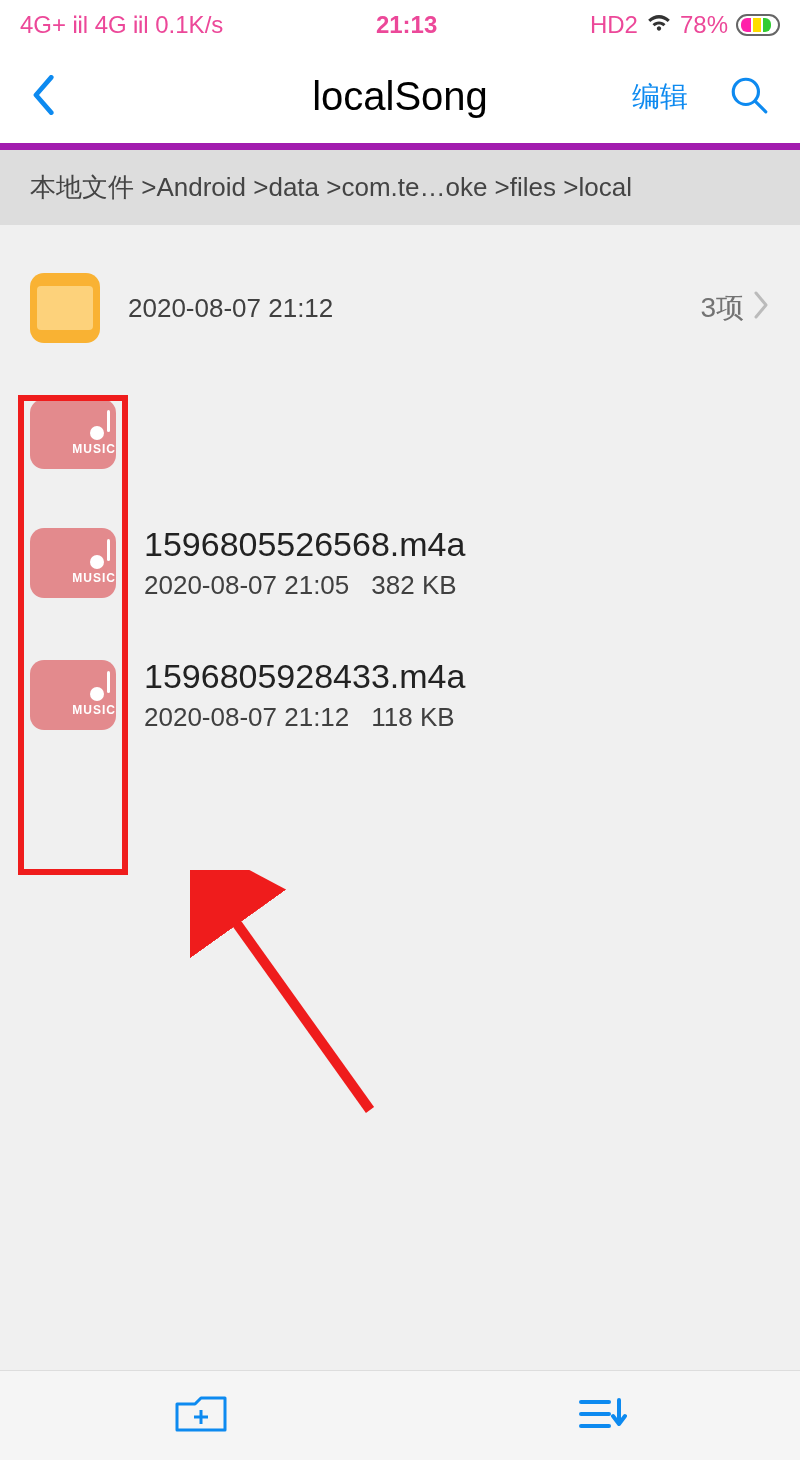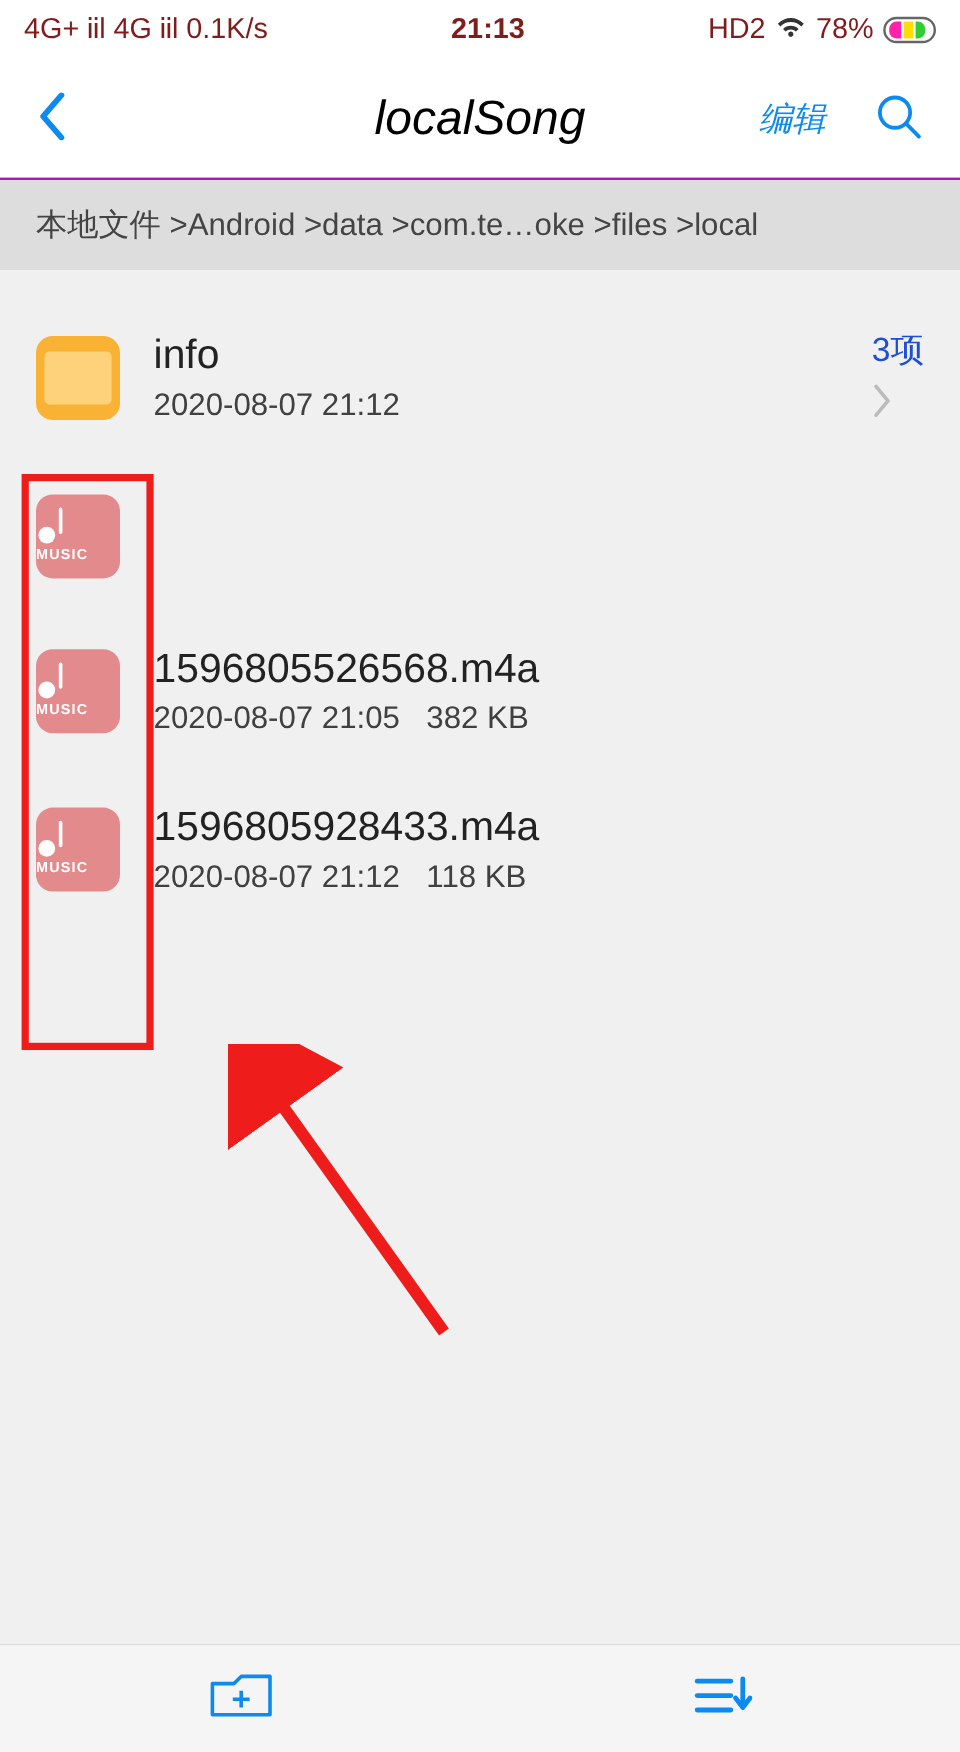--- a/index.html
+++ b/index.html
@@ -12,41 +12,40 @@
       position: relative;
     }
     .statusbar {
       height: 50px;
       background: #fff;
       display: flex;
       align-items: center;
       justify-content: space-between;
       padding: 0 20px;
       font-size: 24px;
-      color: #7f1d1d;
+      color: #ec4899;
     }
     .statusbar .left, .statusbar .right { display: flex; align-items: center; gap: 8px; }
     .sb-center { font-size: 24px; font-weight: 700; }
     .battery-pill {
       width: 44px; height: 22px; border: 2px solid #666; border-radius: 12px;
       display: flex; align-items: center; padding: 2px; gap: 2px;
     }
     .b1 { width: 10px; height: 14px; background: #f2a; border-radius: 6px 0 0 6px; margin-left: 1px; }
     .b2 { width: 8px; height: 14px; background: #fd0; }
     .b3 { width: 8px; height: 14px; background: #3c3; border-radius: 0 6px 6px 0; }
 
     .navbar {
       height: 100px;
       background: #fff;
       display: flex;
       align-items: center;
       padding: 0 30px;
       position: relative;
-      border-bottom: 2px solid #a21caf;
-      font-style: italic;
+      border-bottom: 7px solid #a21caf;
     }
     .back-btn { width: 40px; }
     .nav-title {
       position: absolute; left: 0; right: 0; text-align: center;
       font-size: 40px; color: #000; font-weight: 400; pointer-events: none;
     }
     .nav-right { margin-left: auto; display: flex; align-items: center; gap: 40px; }
     .edit-btn { color: #0d8af0; font-size: 28px; }
 
     .breadcrumb {
@@ -65,38 +64,38 @@
       gap: 28px;
     }
     .folder-icon {
       width: 70px; height: 70px; background: #f9b233; border-radius: 14px;
       position: relative; display:flex; align-items:center; justify-content:center;
     }
     .folder-icon::after{
       content:""; width: 56px; height: 44px; background:#fdd27b; border-radius:4px;
     }
     .music-icon {
-      width: 70px; height: 70px; background: #e38a8d; border-radius: 14px;
+      width: 86px; height: 70px; background: #e38a8d; border-radius: 14px;
       position: relative; color: #fff; display: flex; flex-direction: column;
-      align-items:flex-start; justify-content:center; gap:2px;
+      align-items:flex-end; justify-content:center; gap:2px;
     }
     .music-note {
       width: 28px; height: 28px; position: relative;
     }
     .music-note::before {
       content:""; position:absolute; right:6px; top:-2px; width:3px; height:22px; background:#fff; border-radius:2px;
     }
     .music-note::after {
       content:""; position:absolute; left:2px; bottom:0; width:14px; height:14px; background:#fff; border-radius:50%;
     }
     .music-label { font-size: 12px; letter-spacing: 1px; font-weight: 700; }
     .item-text { flex: 1; min-width: 0; }
     .item-title { font-size: 34px; color: #222; margin-bottom: 6px; }
     .item-sub { font-size: 26px; color: #404040; display: flex; gap: 22px; }
-    .item-right { color: #1d4ed8; display: flex; align-items: flex-start; gap: 8px; font-size: 28px; flex-direction: column; }
+    .item-right { color: #737373; display: flex; align-items: center; gap: 8px; font-size: 28px; }
 
     .highlight-box {
       position: absolute; border: 6px solid #ef1c1c; z-index: 5; pointer-events: none;
       left: 18px; top: 395px; width: 110px; height: 480px;
     }
     .arrow {
       position: absolute; z-index: 6; pointer-events: none;
       left: 190px; top: 870px; width: 200px; height: 260px;
     }
 
@@ -149,21 +148,20 @@
   </div>
 </div>
 
 <div class="breadcrumb">本地文件 &gt;Android &gt;data &gt;com.te…oke &gt;files &gt;local</div>
 
 <div class="list">
 
   <div class="item">
     <span class="folder-icon"></span>
     <div class="item-text">
-      <div class="item-title">info</div>
       <div class="item-sub">
           <span>2020-08-07 21:12</span>
         </div>
     </div>
     <div class="item-right">
       <span>3项</span>
       <span>
         <svg width="18" height="30" viewBox="0 0 18 30">
             <path d="M4 3 L14 15 L4 27" stroke="#bbb" stroke-width="3" fill="none" stroke-linecap="round" stroke-linejoin="round"></path>
           </svg>

